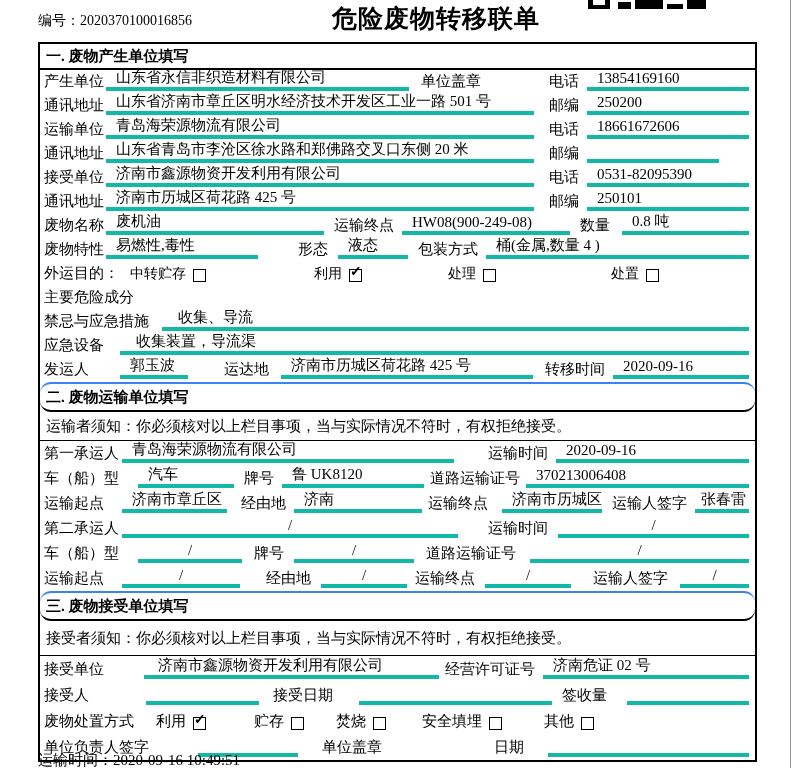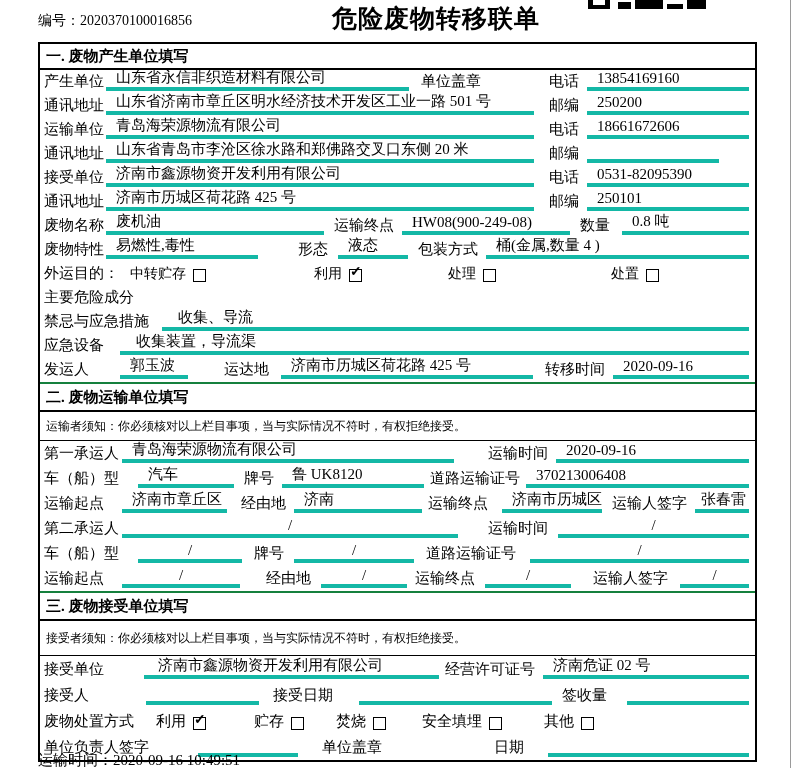--- a/index.html
+++ b/index.html
@@ -18,25 +18,25 @@
   .form-table{
     position:absolute;left:38px;top:42px;width:715px;
     border:2px solid #000;background:#fff;
   }
   .sec{
     display:flex;align-items:center;
     height:24px;padding-left:6px;
     font-weight:bold;font-size:15px;
     border-bottom:2px solid #000;
   }
-  .sec.bt{border-top:2px solid #15803d;height:26px;}
+  .sec.bt{border-top:2px solid #3b82f6;height:26px;border-radius:11px;}
   .notice{
     display:flex;align-items:center;
     padding-left:6px;border-bottom:1px solid #000;
-    font-size:12px;white-space:nowrap;overflow:hidden;
+    font-size:15px;white-space:nowrap;overflow:hidden;
   }
   .row{
     display:flex;align-items:flex-end;
     padding:0 6px 3px 4px;box-sizing:border-box;
     white-space:nowrap;
   }
   .h24{height:24px}.h25{height:25px}.h26{height:26px}.h28{height:28px}.h34{height:34px}
   .lab{flex:0 0 auto;overflow:hidden;}
   .u{
     border-bottom:4px solid #14b8a6;

